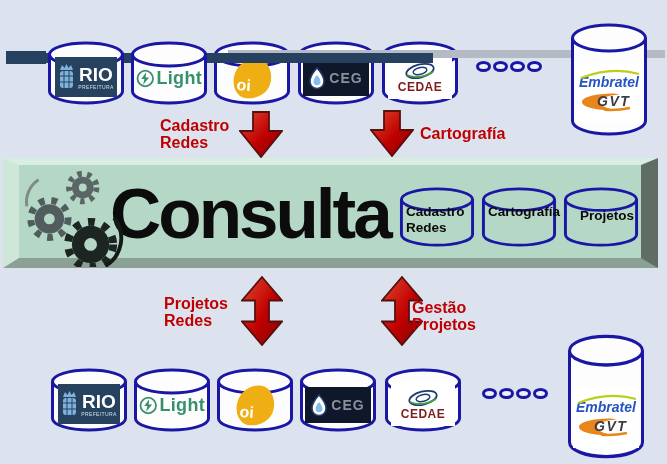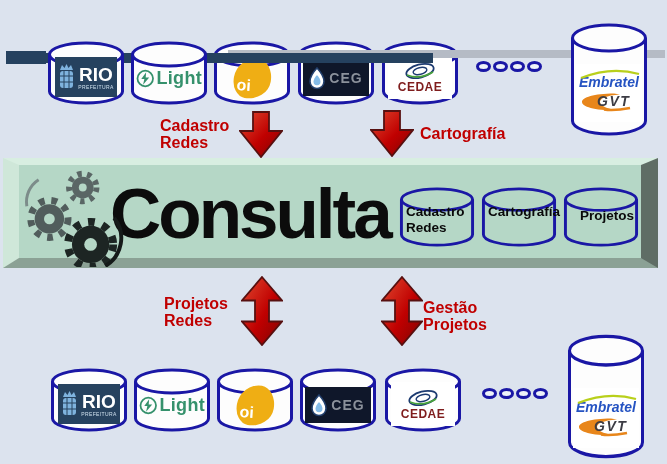--- a/index.html
+++ b/index.html
@@ -178,21 +178,21 @@
   <div class="arrow" style="left:241px;top:276px">
     <svg width="42" height="70" viewBox="0 0 42 70">
         <use href="#sym-arrow-updown"></use>
       </svg>
   </div>
   <div class="arrow" style="left:381px;top:276px">
     <svg width="42" height="70" viewBox="0 0 42 70">
         <use href="#sym-arrow-updown"></use>
       </svg>
   </div>
-  <div class="flow-label" style="left:423px;top:299px">
+  <div class="flow-label" style="left:412px;top:299px">
     <div>Gestão</div>
     <div>Projetos</div>
   </div>
 
   <div class="cyl z-high" style="left:47px;top:40px;width:78px;height:66px">
     <svg class="shape" width="78" height="66" viewBox="0 0 78 66">
         <use href="#sym-cyl"></use>
       </svg>
     <div class="logo logo-rio">
       <svg width="17" height="28" viewBox="0 0 17 28">

